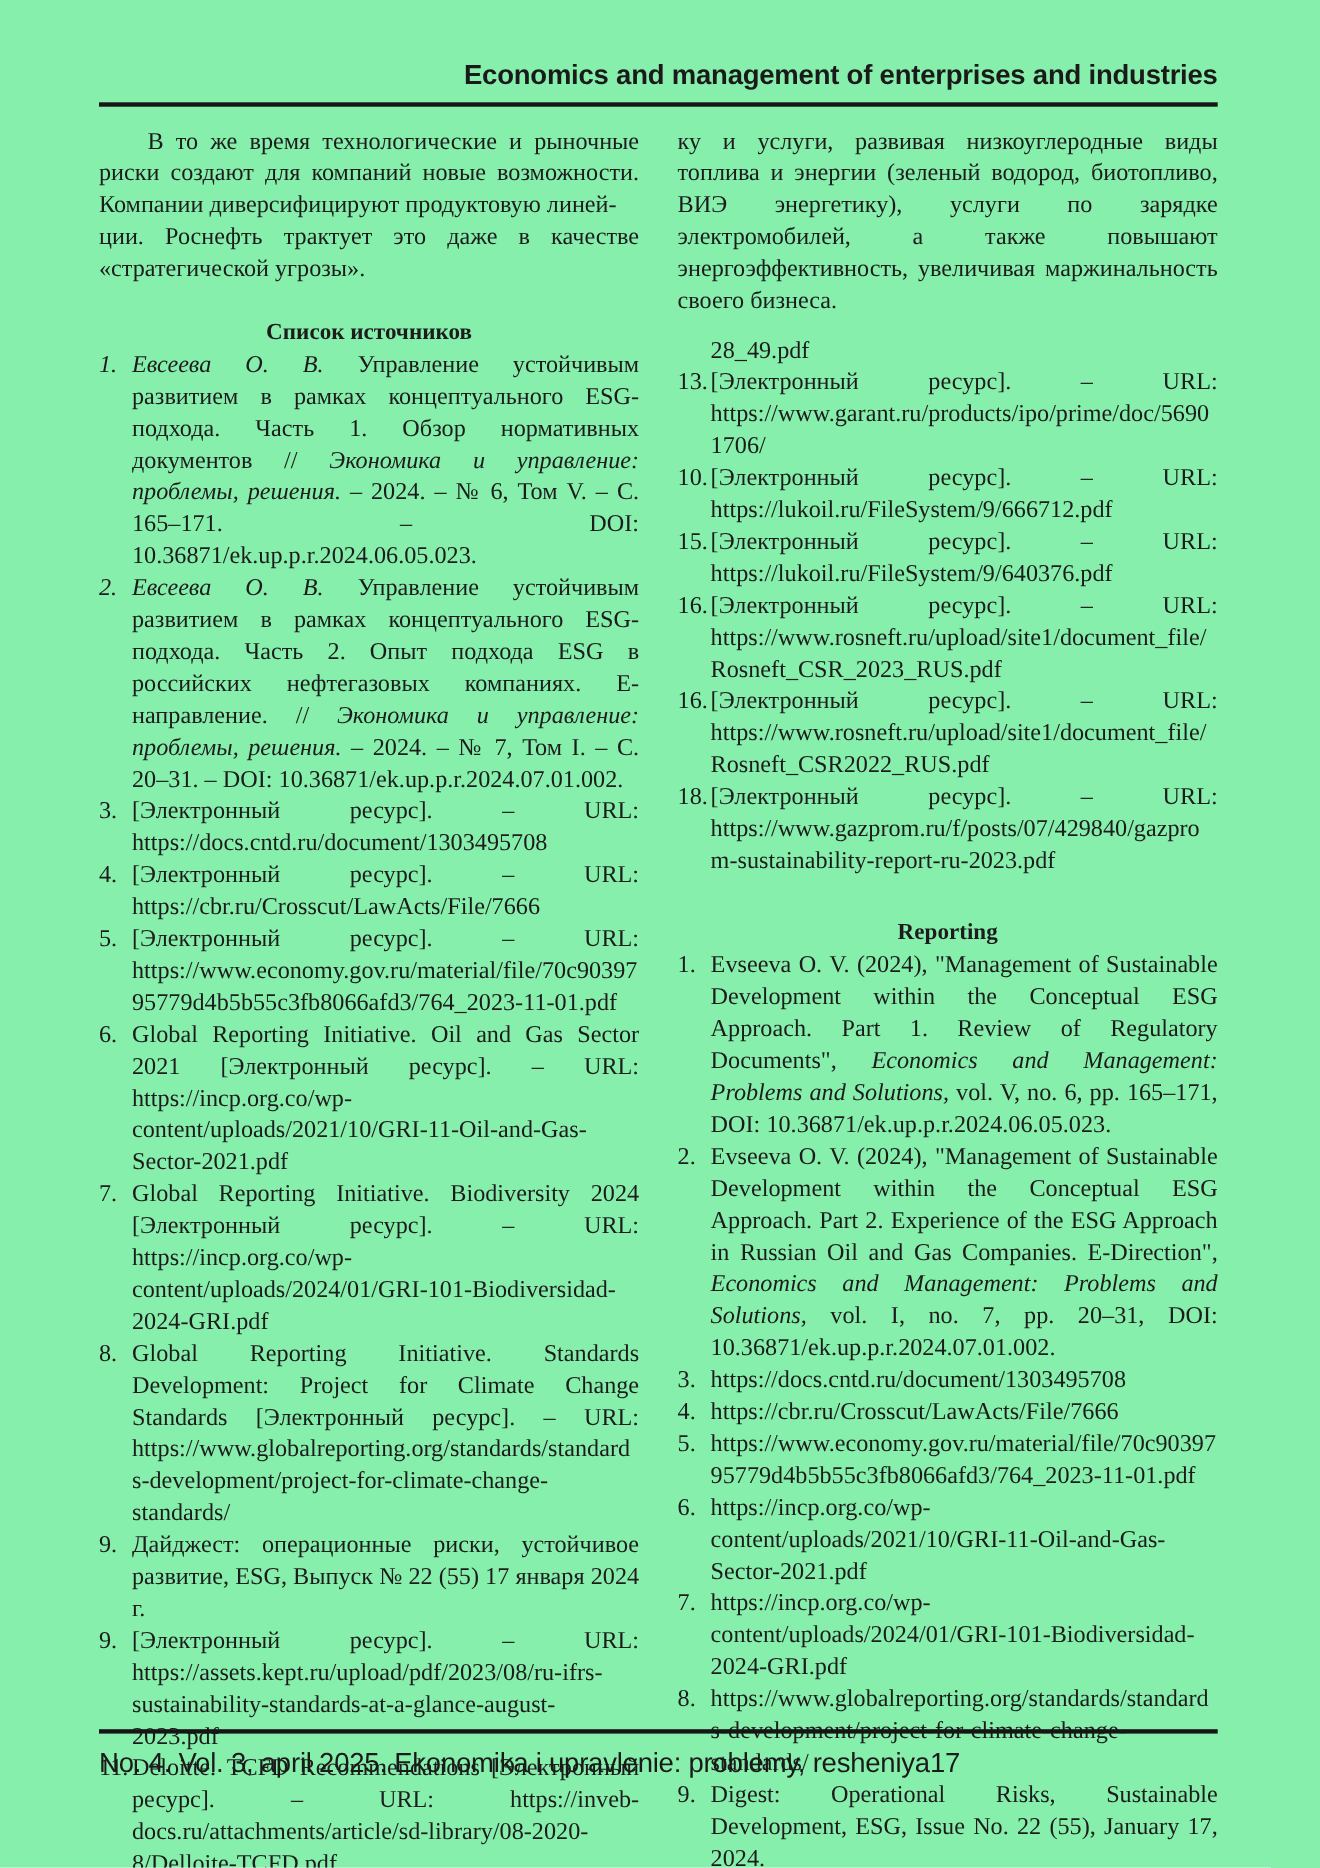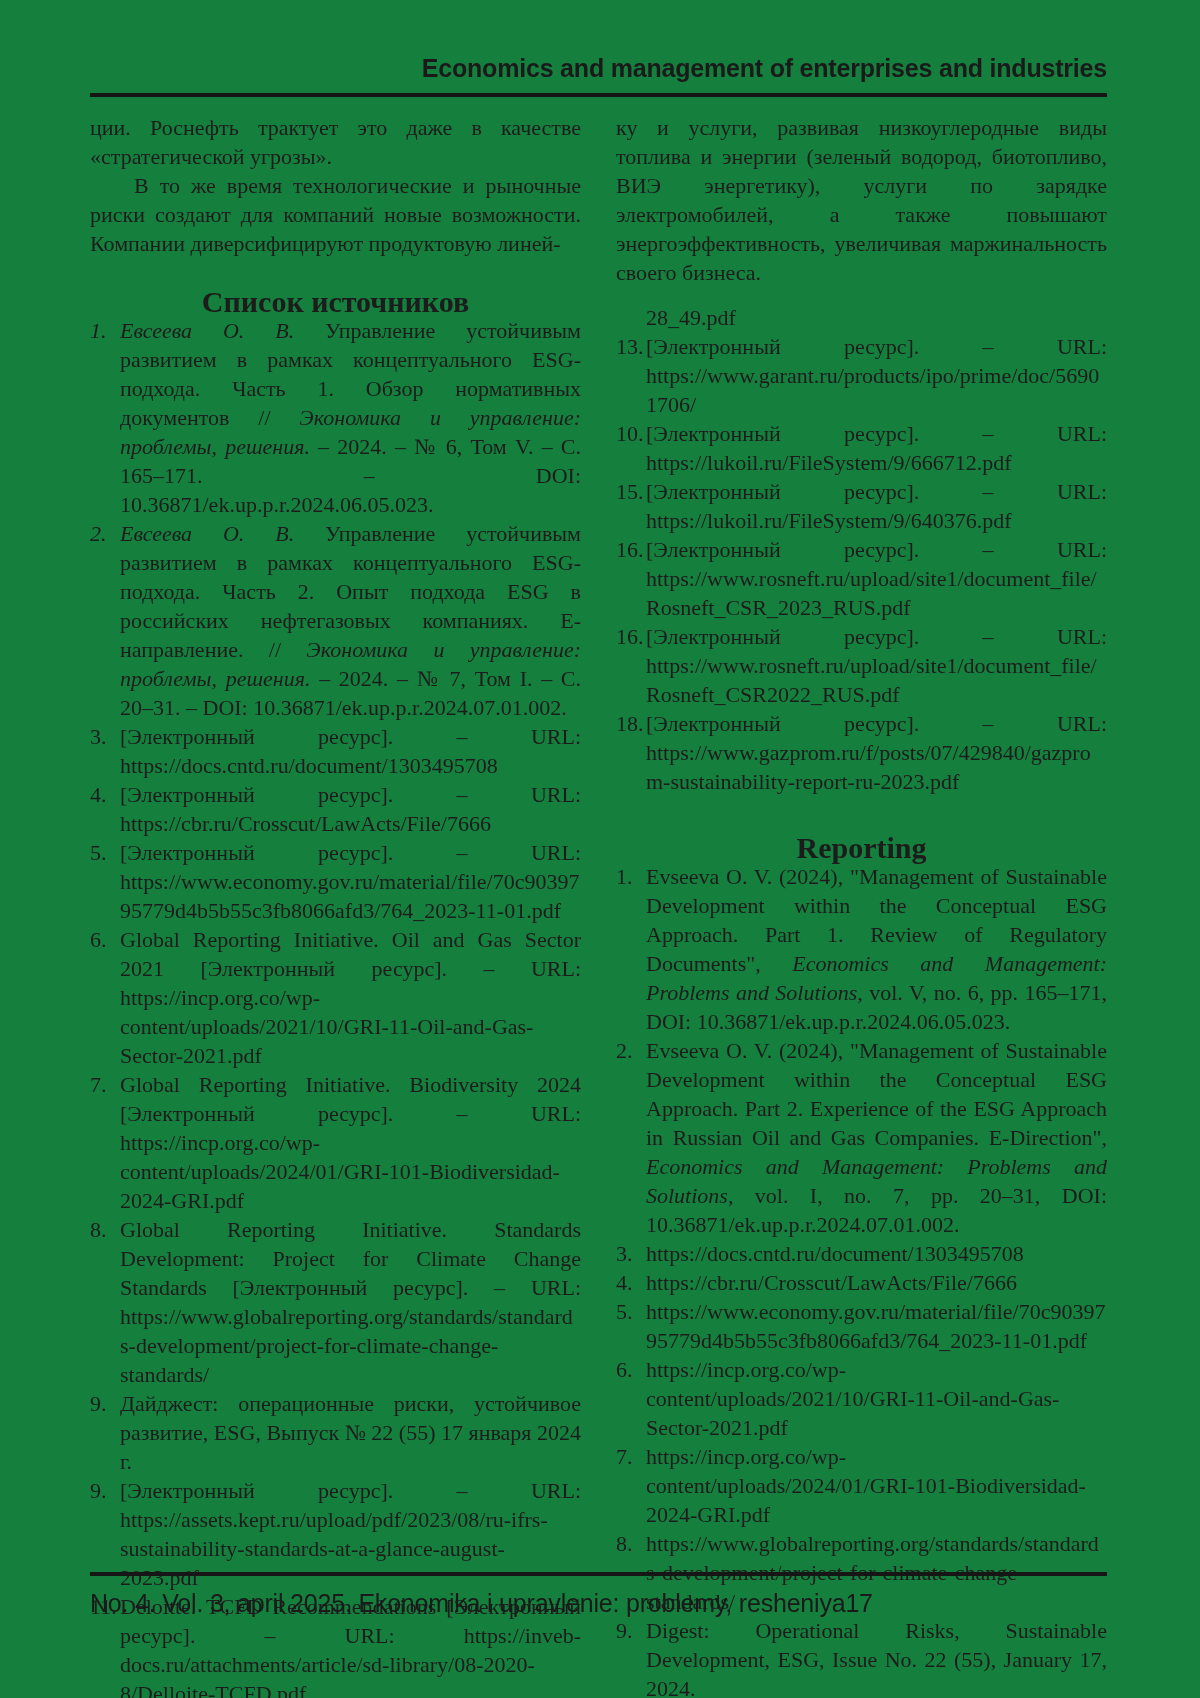--- a/index.html
+++ b/index.html
@@ -1,36 +1,36 @@
 <!DOCTYPE html>
 <html lang="ru"><head>
 <meta charset="utf-8">
 <style>
   * { box-sizing: border-box; }
   html, body { margin: 0; padding: 0; background: #ffffff; }
   .page {
     width: 1200px; height: 1698px; position: relative;
-    background: #15803d; color: #1c1c1c;
+    background: #86efac; color: #1c1c1c;
     padding: 55px 93px 0 90px;
     font-family: "Liberation Serif", serif;
     font-size: 22px;
     overflow: hidden;
   }
   .running-title {
     font-family: "Liberation Sans", sans-serif;
     font-weight: 700; font-size: 25px; letter-spacing: -0.2px;
     text-align: right; line-height: 1.1; color: #1a1a1a;
   }
   .header-rule { border: 0; border-top: 4px solid #161616; margin: 10px 0 0 0; }
   .columns { display: flex; gap: 35px; margin-top: 16px; align-items: flex-start; }
   .col { flex: 1 1 0; min-width: 0; }
   p.body-par { margin: 0; text-align: justify; line-height: 29px; }
   p.indent-par { text-indent: 44px; }
   .section-heading {
-    font-size: 30px; font-weight: 700; text-align: center;
+    font-size: 21px; font-weight: 700; text-align: center;
     line-height: 29px; margin: 29px 0 0 0;
   }
   .refs-heading { margin-top: 37px; }
   .ref-item {
     position: relative; padding-left: 30px;
     text-align: justify; line-height: 29px;
     overflow-wrap: anywhere;
   }
   .ref-item > .num { position: absolute; left: 0; top: 0; white-space: nowrap; }
   .it { font-style: italic; }
@@ -47,22 +47,22 @@
 <body>
 
 <div class="page">
   <header>
     <div class="running-title">Economics and management of enterprises and industries</div>
     <hr class="header-rule">
   </header>
 
   <main class="columns">
     <section class="col" id="col-left">
+        <p class="body-par indent-par">В то же время технологические и рыночные риски создают для компаний новые возможности. Компании диверсифицируют продуктовую линей-</p>
         <p class="body-par">ции. Роснефть трактует это даже в качестве «стратегической угрозы».</p>
-        <p class="body-par indent-par">В то же время технологические и рыночные риски создают для компаний новые возможности. Компании диверсифицируют продуктовую линей-</p>
         <h2 class="section-heading">Список источников</h2>
         <div class="ref-item"><span class="num it">1.</span><span><span class="it">Евсеева О. В.</span><span> Управление устойчивым развитием в рамках концептуального ESG-подхода. Часть 1. Обзор нормативных документов // </span><span class="it">Экономика и управление: проблемы, решения.</span><span> – 2024. – № 6, Том V. – С. 165–171. – DOI: 10.36871/ek.up.p.r.2024.06.05.023.</span></span></div>
         <div class="ref-item"><span class="num it">2.</span><span><span class="it">Евсеева О. В.</span><span> Управление устойчивым развитием в рамках концептуального ESG-подхода. Часть 2. Опыт подхода ESG в российских нефтегазовых компаниях. Е-направление. // </span><span class="it">Экономика и управление: проблемы, решения.</span><span> – 2024. – № 7, Том I. – С. 20–31. – DOI: 10.36871/ek.up.p.r.2024.07.01.002.</span></span></div>
         <div class="ref-item"><span class="num">3.</span><span><span>[Электронный ресурс]. – URL: https://docs.cntd.ru/document/1303495708</span></span></div>
         <div class="ref-item"><span class="num">4.</span><span><span>[Электронный ресурс]. – URL: https://cbr.ru/Crosscut/LawActs/File/7666</span></span></div>
         <div class="ref-item"><span class="num">5.</span><span><span>[Электронный ресурс]. – URL: https://www.economy.gov.ru/material/file/70c9039795779d4b5b55c3fb8066afd3/764_2023-11-01.pdf</span></span></div>
         <div class="ref-item"><span class="num">6.</span><span><span>Global Reporting Initiative. Oil and Gas Sector 2021 [Электронный ресурс]. – URL: https://incp.org.co/wp-content/uploads/2021/10/GRI-11-Oil-and-Gas-Sector-2021.pdf</span></span></div>
         <div class="ref-item"><span class="num">7.</span><span><span>Global Reporting Initiative. Biodiversity 2024 [Электронный ресурс]. – URL: https://incp.org.co/wp-content/uploads/2024/01/GRI-101-Biodiversidad-2024-GRI.pdf</span></span></div>
         <div class="ref-item"><span class="num">8.</span><span><span>Global Reporting Initiative. Standards Development: Project for Climate Change Standards [Электронный ресурс]. – URL: https://www.globalreporting.org/standards/standards-development/project-for-climate-change-standards/</span></span></div>
         <div class="ref-item"><span class="num">9.</span><span><span>Дайджест: операционные риски, устойчивое развитие, ESG, Выпуск № 22 (55) 17 января 2024 г.</span></span></div>

